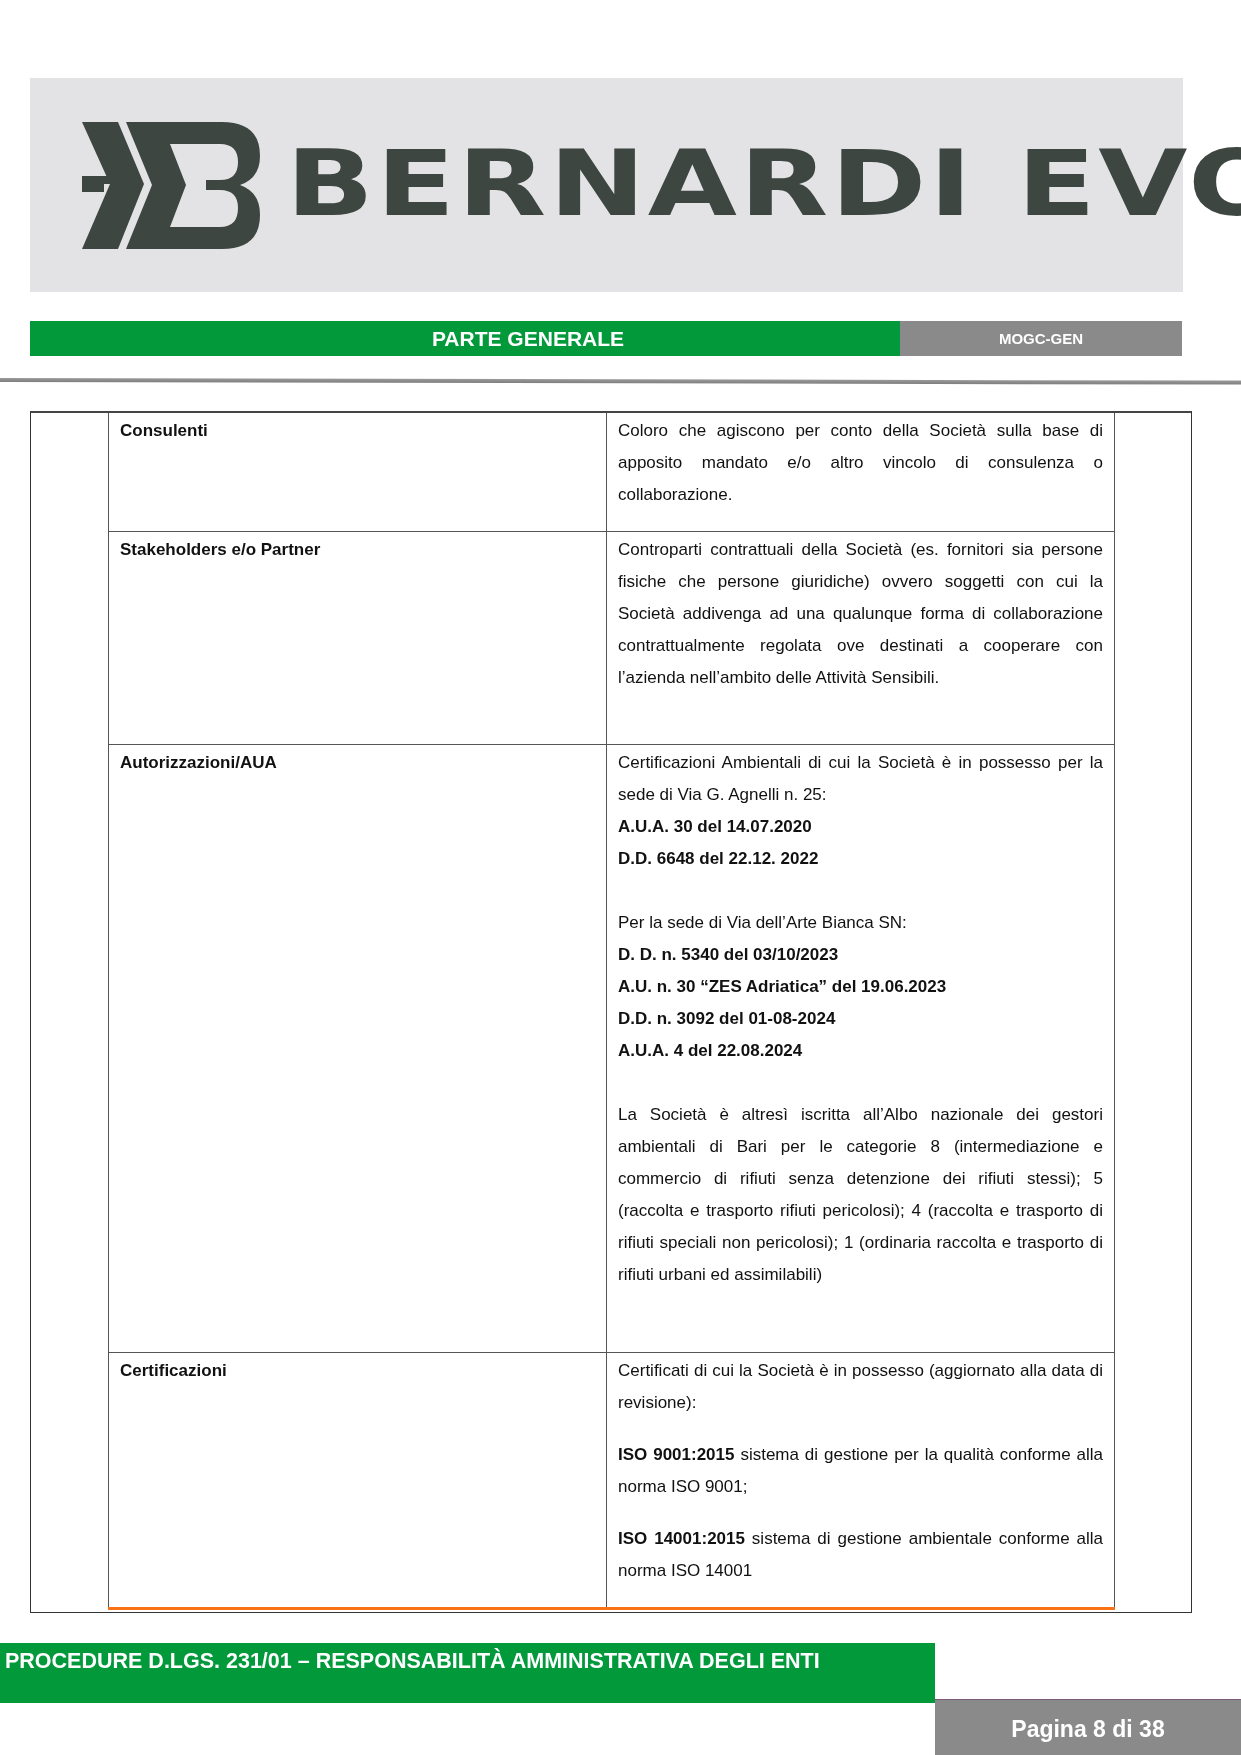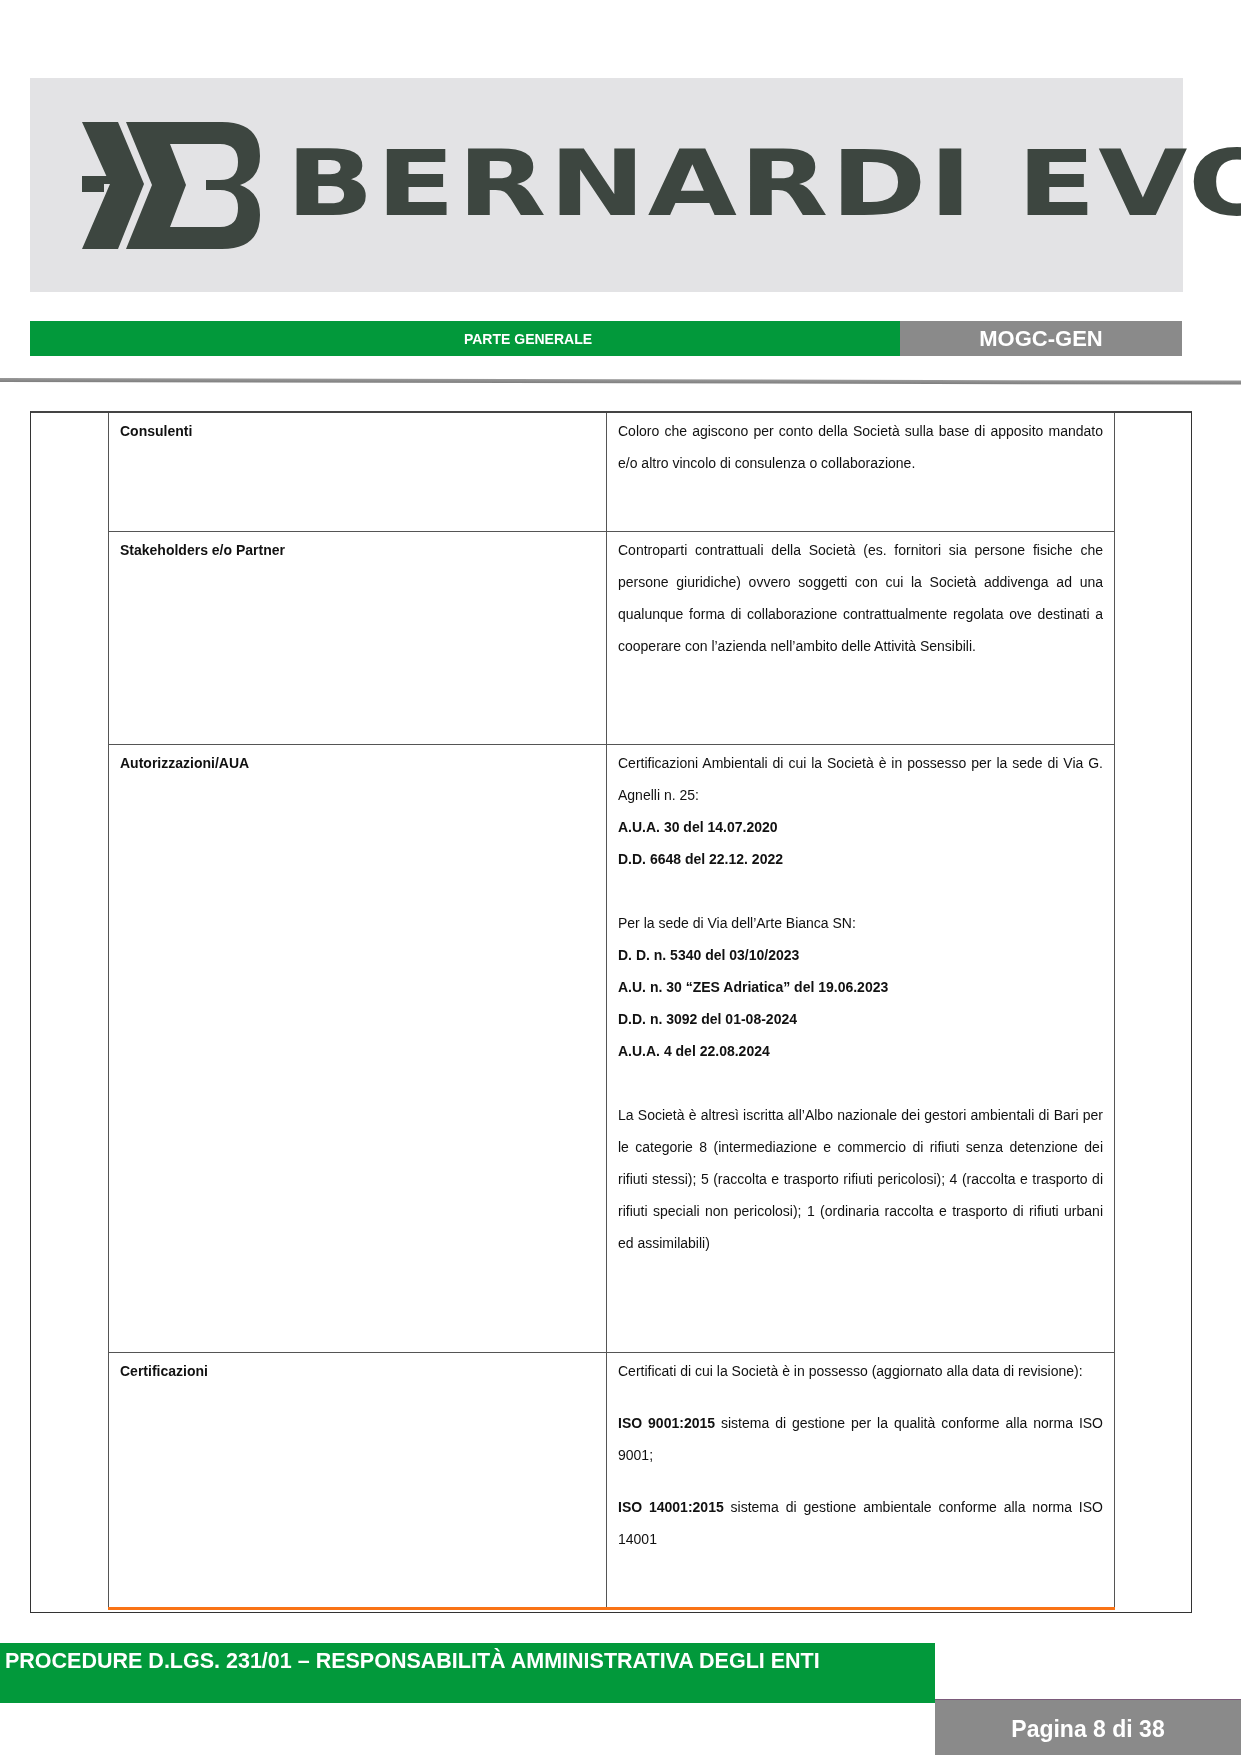--- a/index.html
+++ b/index.html
@@ -6,29 +6,29 @@
   body { width: 1241px; height: 1755px; position: relative; overflow: hidden;
          font-family: "Liberation Sans", sans-serif; color: #111; }
 
   .logo-band { position: absolute; left: 30px; top: 78px; width: 1153px; height: 214px; background: #e3e3e5; text-align: right; }
   .logo-mark { position: absolute; left: 52px; top: 44px; width: 178px; height: 127px; }
   .logo-text { position: absolute; left: 256px; top: 56px; font-family: "DejaVu Sans", sans-serif;
                font-weight: bold; font-size: 90px; letter-spacing: 2px; color: #3d4640;
                transform: scaleX(1.28); transform-origin: left top; line-height: 100px; }
 
   .bar-green { position: absolute; left: 30px; top: 321px; width: 996px; height: 35px; background: #02993b;
-               color: #fff; font-size: 14px; font-weight: bold; display: flex; align-items: center; justify-content: center; }
+               color: #fff; font-size: 21px; font-weight: bold; display: flex; align-items: center; justify-content: center; }
   .bar-grey { position: absolute; left: 900px; top: 321px; width: 282px; height: 35px; background: #8a8a8a;
-              color: #fff; font-size: 22px; font-weight: bold; display: flex; align-items: center; justify-content: center; }
+              color: #fff; font-size: 15px; font-weight: bold; display: flex; align-items: center; justify-content: center; }
   .rule { position: absolute; left: 0; top: 378px; width: 1241px; height: 4px; background: linear-gradient(#9a9a9a,#7e7e7e); transform: rotate(0.12deg); transform-origin: left center; }
 
   .outer { position: absolute; left: 30px; top: 411px; width: 1162px; height: 1202px;
            border: 1.5px solid #333; border-top: 2.5px solid #444; box-sizing: border-box; }
   .inner { position: absolute; left: 108px; top: 411px; width: 1007px; border-collapse: collapse; table-layout: fixed; }
-  .inner td { border: 1.5px solid #555; vertical-align: top; padding: 2px 11px 0 11px; font-size: 14px; line-height: 32px; }
+  .inner td { border: 1.5px solid #555; vertical-align: top; padding: 2px 11px 0 11px; font-size: 17px; line-height: 32px; }
   .inner tr:first-child td { border-top: 2.5px solid #444; }
   .inner tr:last-child td { border-bottom: 3px solid #f97316; }
   .inner td.label { width: 475px; font-weight: bold; }
   .inner td.desc { text-align: justify; }
   .desc p { margin: 0; }
   .desc .b { font-weight: bold; }
   .gap { height: 32px; }
   .gap-sm { height: 20px; }
 
   .footer-green { position: absolute; left: 0; top: 1643px; width: 935px; height: 60px; background: #02993b;

